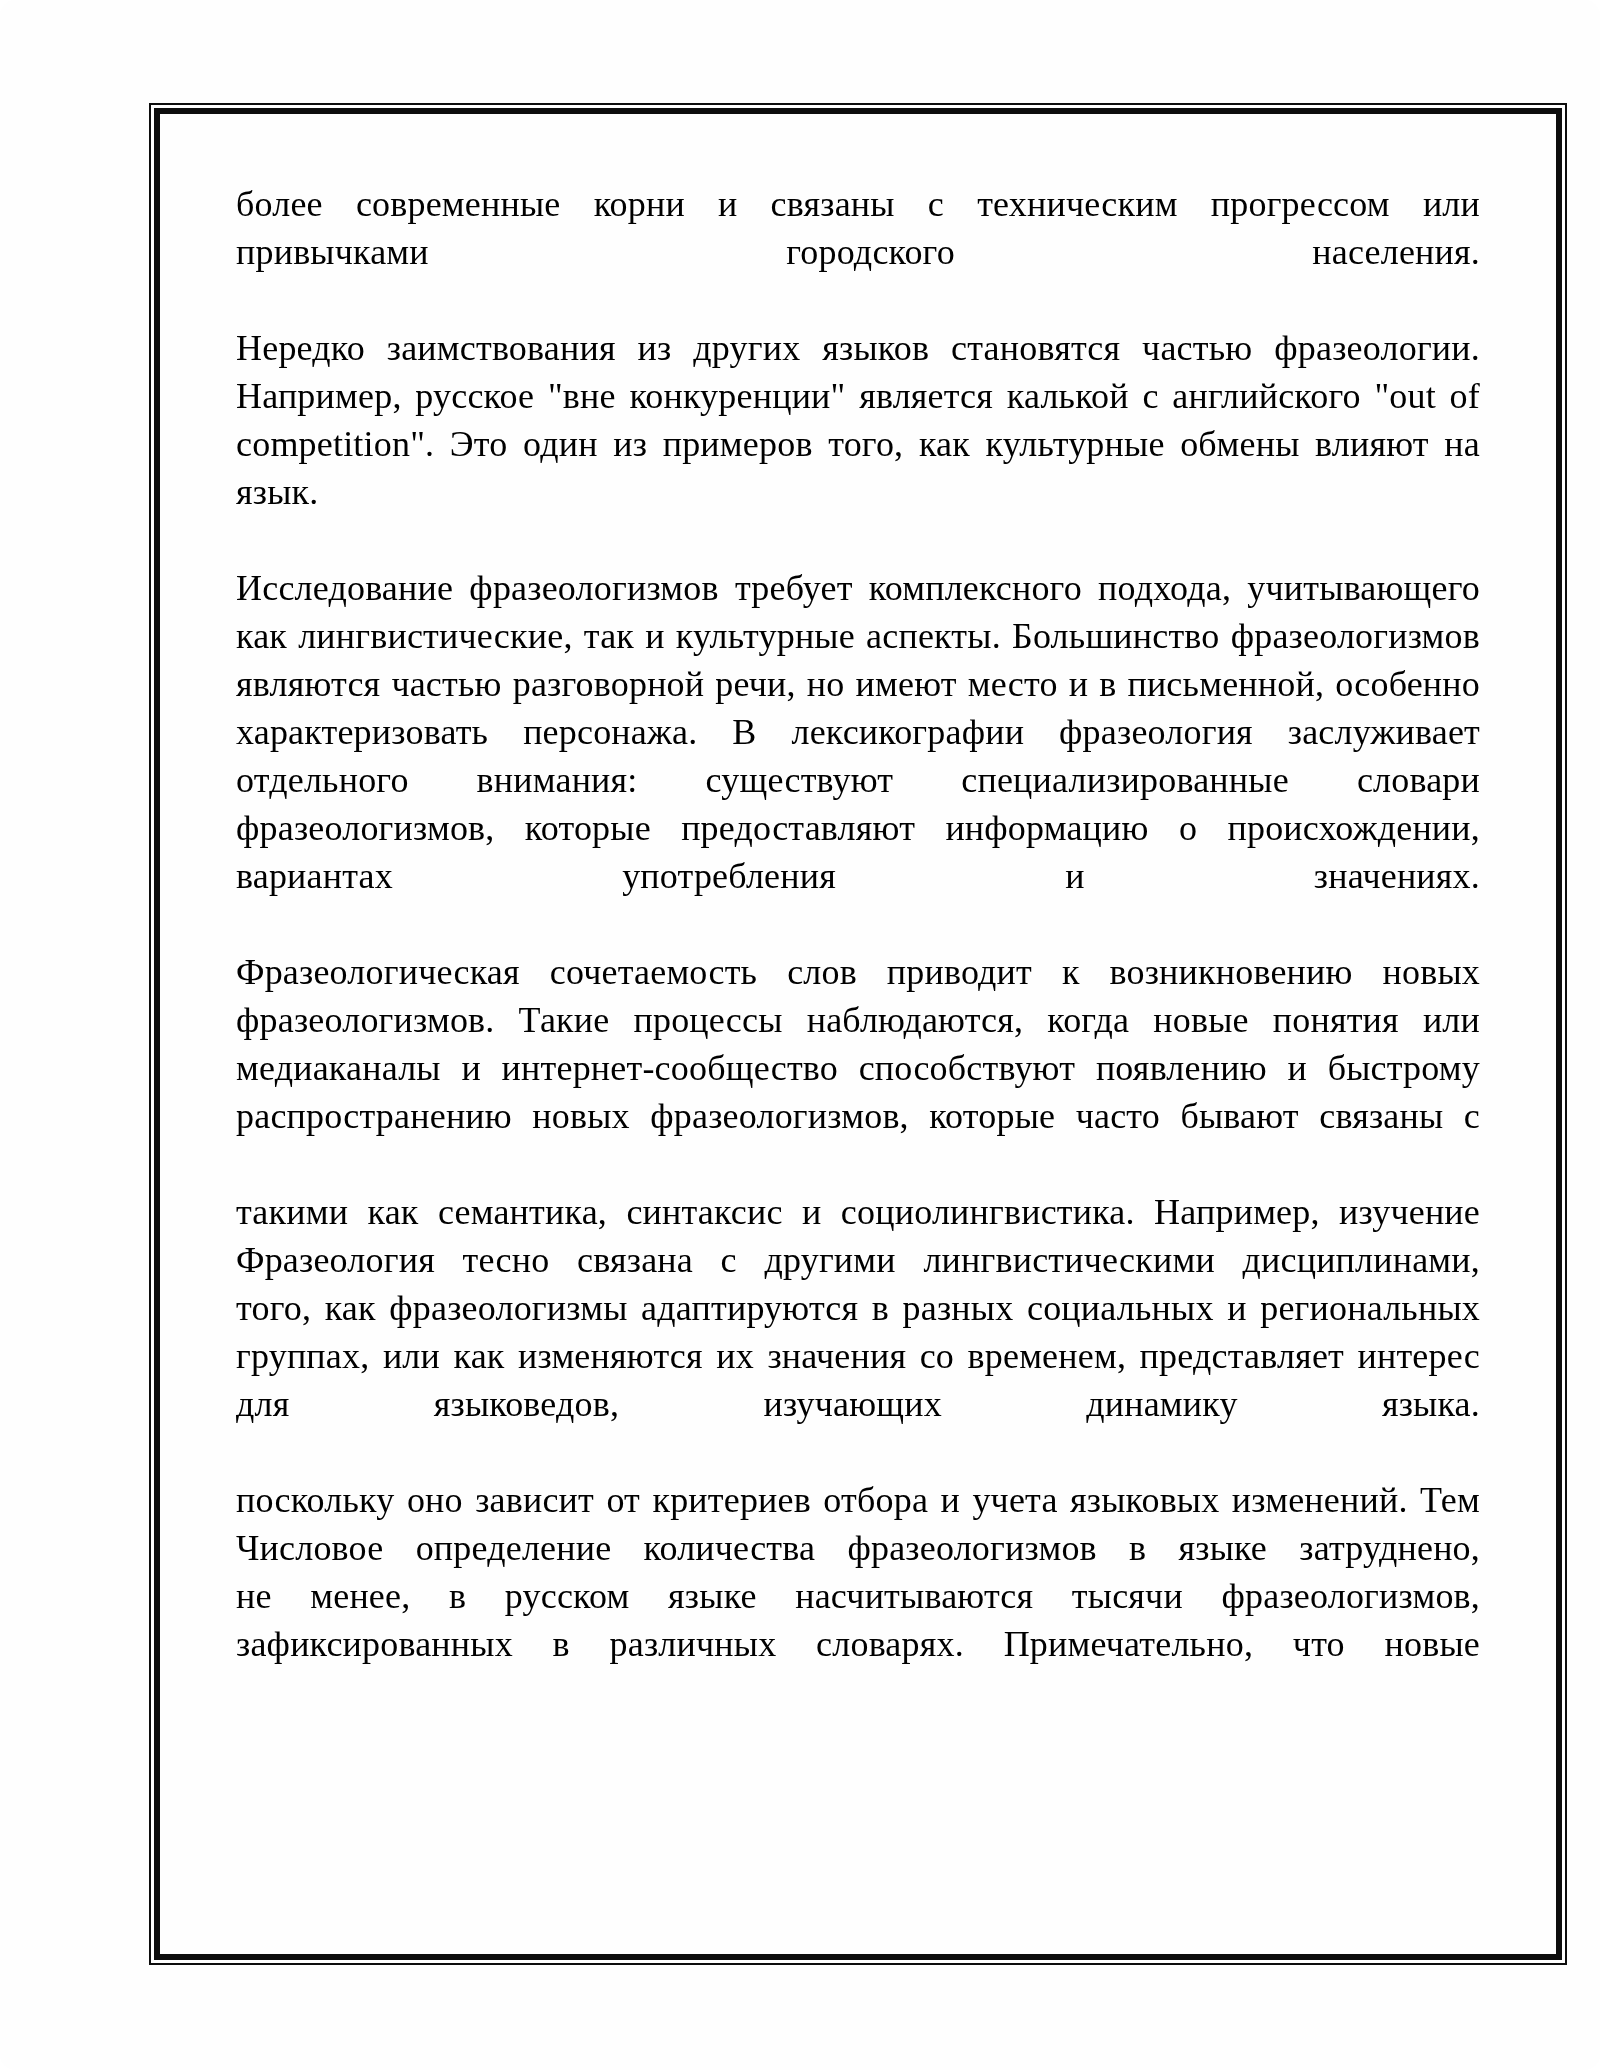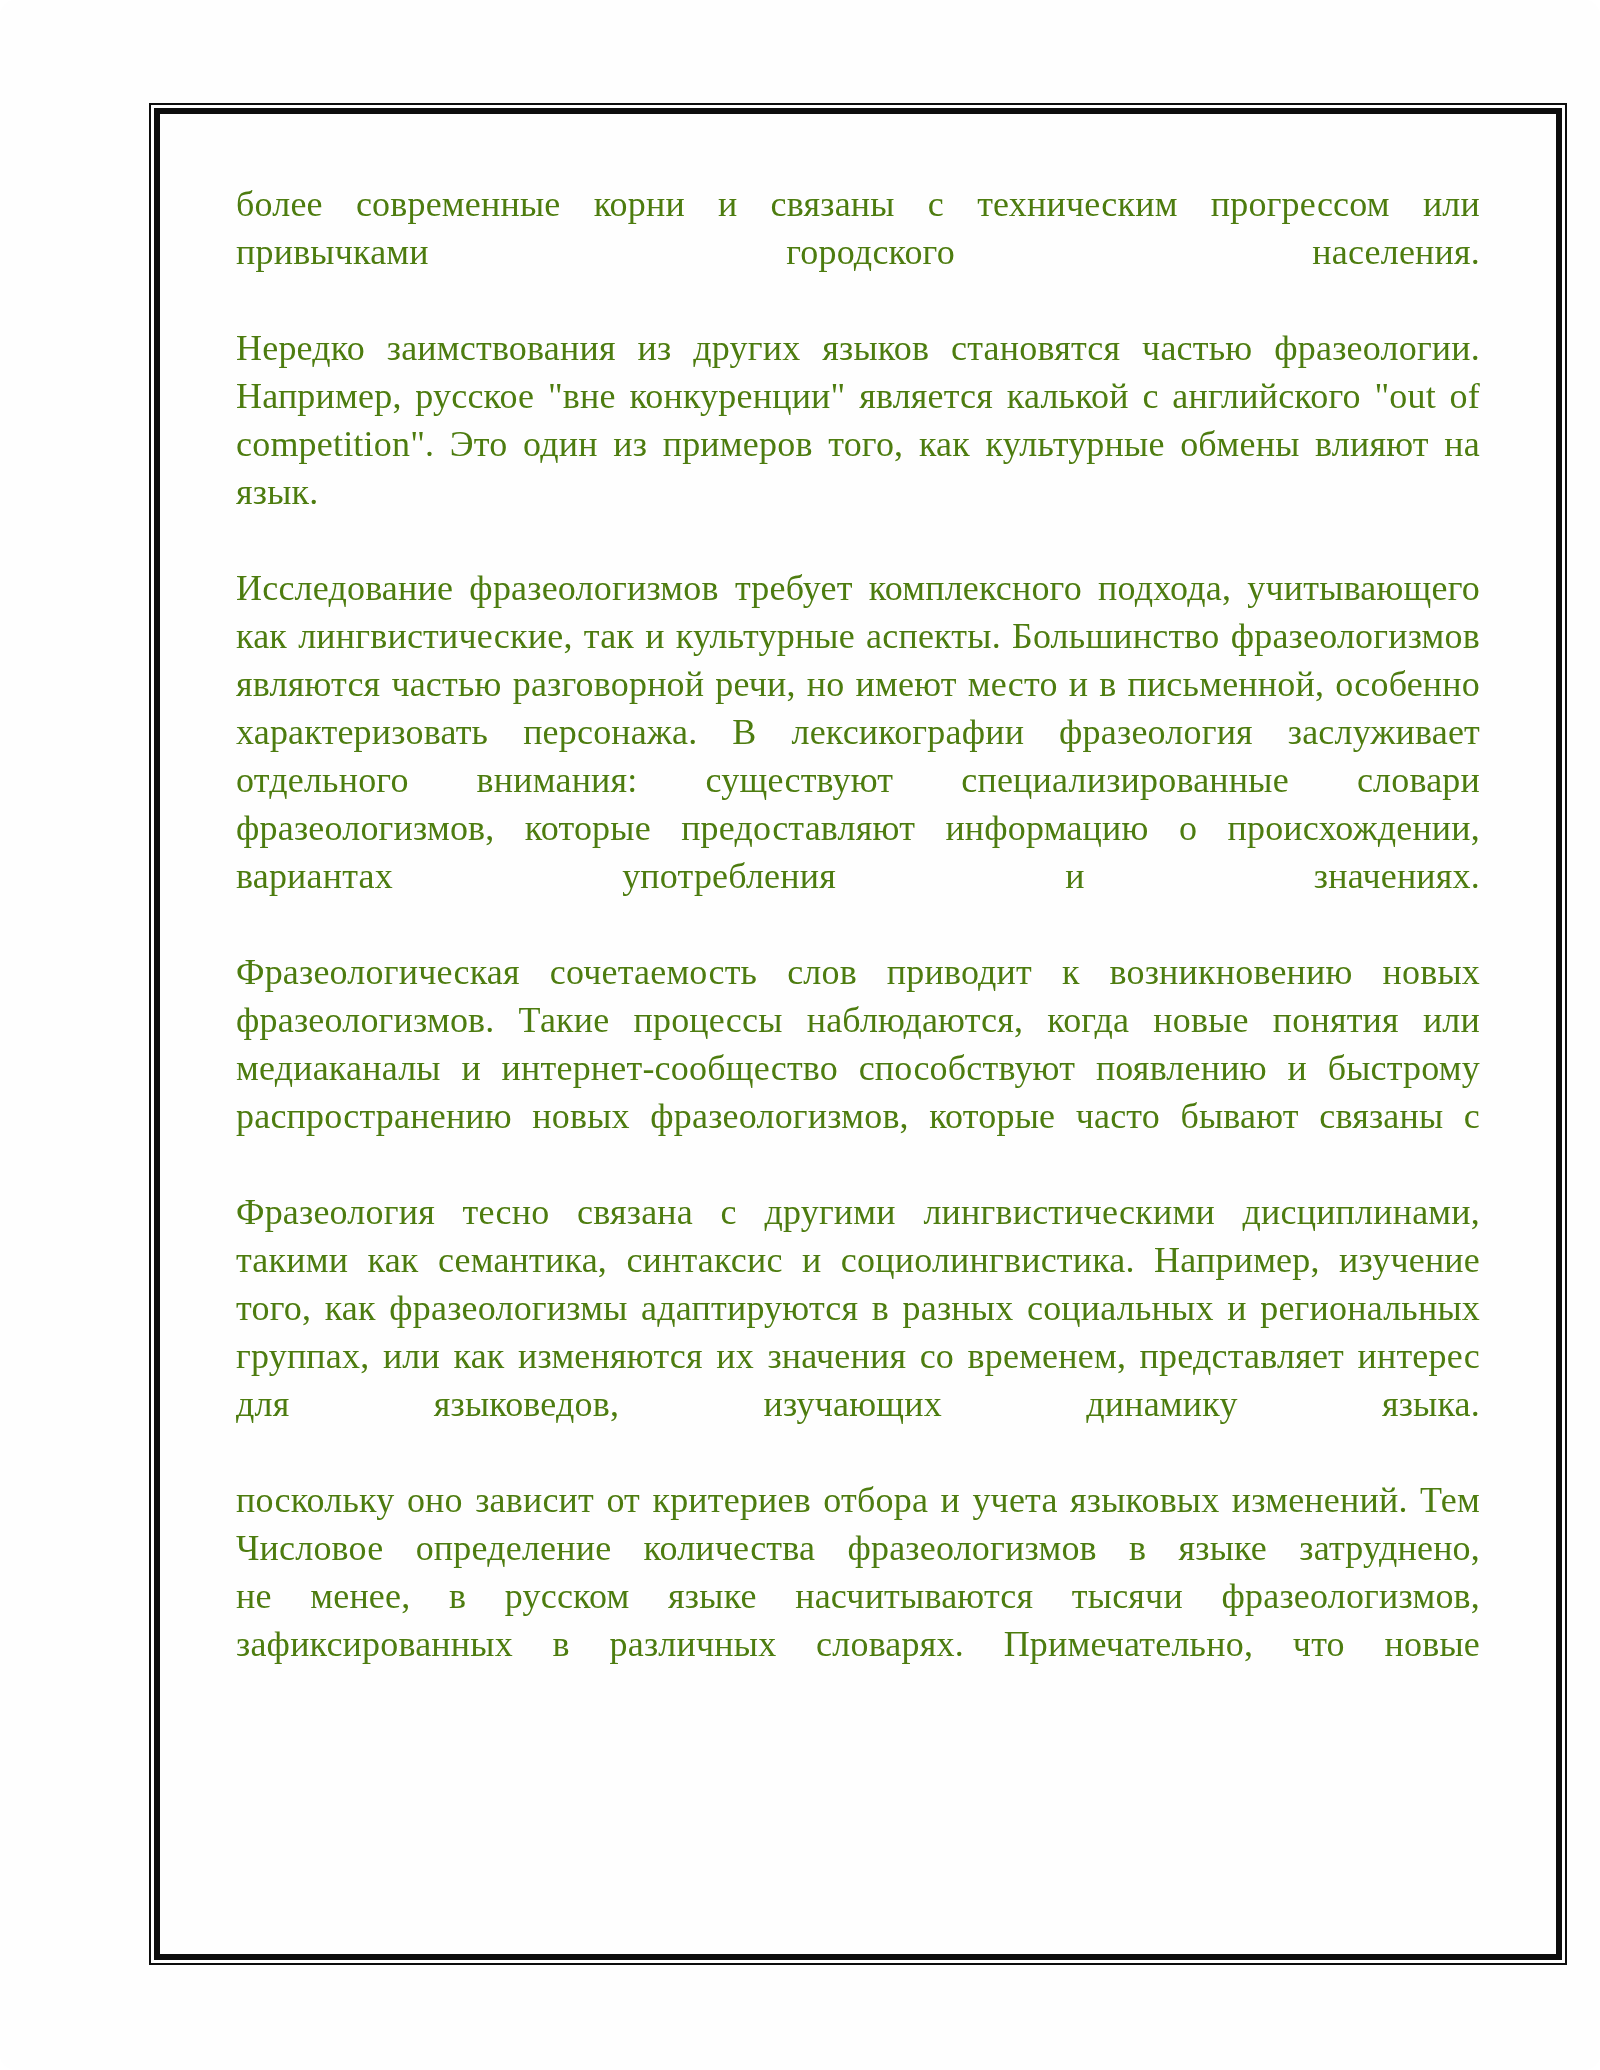--- a/index.html
+++ b/index.html
@@ -6,21 +6,21 @@
     margin: 0;
     padding: 0;
     background: #ffffff;
   }
   .page {
     position: relative;
     width: 1600px;
     height: 2070px;
     background: #fefefe;
     font-family: "Liberation Serif", "DejaVu Serif", serif;
-    color: #4d7c0f;
+    color: #000000;
     overflow: hidden;
     border-radius: 15px;
   }
   .frame-outer {
     position: absolute;
     left: 149px;
     top: 103px;
     width: 1418px;
     height: 1862px;
     box-sizing: border-box;
@@ -90,22 +90,22 @@
         </p>
 
         <p>
           <span class="tline">Фразеологическая сочетаемость слов приводит к возникновению новых</span>
           <span class="tline">фразеологизмов. Такие процессы наблюдаются, когда новые понятия или</span>
           <span class="tline">медиаканалы и интернет-сообщество способствуют появлению и быстрому</span>
           <span class="tline">распространению новых фразеологизмов, которые часто бывают связаны с</span>
         </p>
 
         <p>
+          <span class="tline">такими как семантика, синтаксис и социолингвистика. Например, изучение</span>
           <span class="tline">Фразеология тесно связана с другими лингвистическими дисциплинами,</span>
-          <span class="tline">такими как семантика, синтаксис и социолингвистика. Например, изучение</span>
           <span class="tline">того, как фразеологизмы адаптируются в разных социальных и региональных</span>
           <span class="tline">группах, или как изменяются их значения со временем, представляет интерес</span>
           <span class="tline">для языковедов, изучающих динамику языка.</span>
         </p>
 
         <p>
           <span class="tline">поскольку оно зависит от критериев отбора и учета языковых изменений. Тем</span>
           <span class="tline">Числовое определение количества фразеологизмов в языке затруднено,</span>
           <span class="tline">не менее, в русском языке насчитываются тысячи фразеологизмов,</span>
           <span class="tline">зафиксированных в различных словарях. Примечательно, что новые</span>

